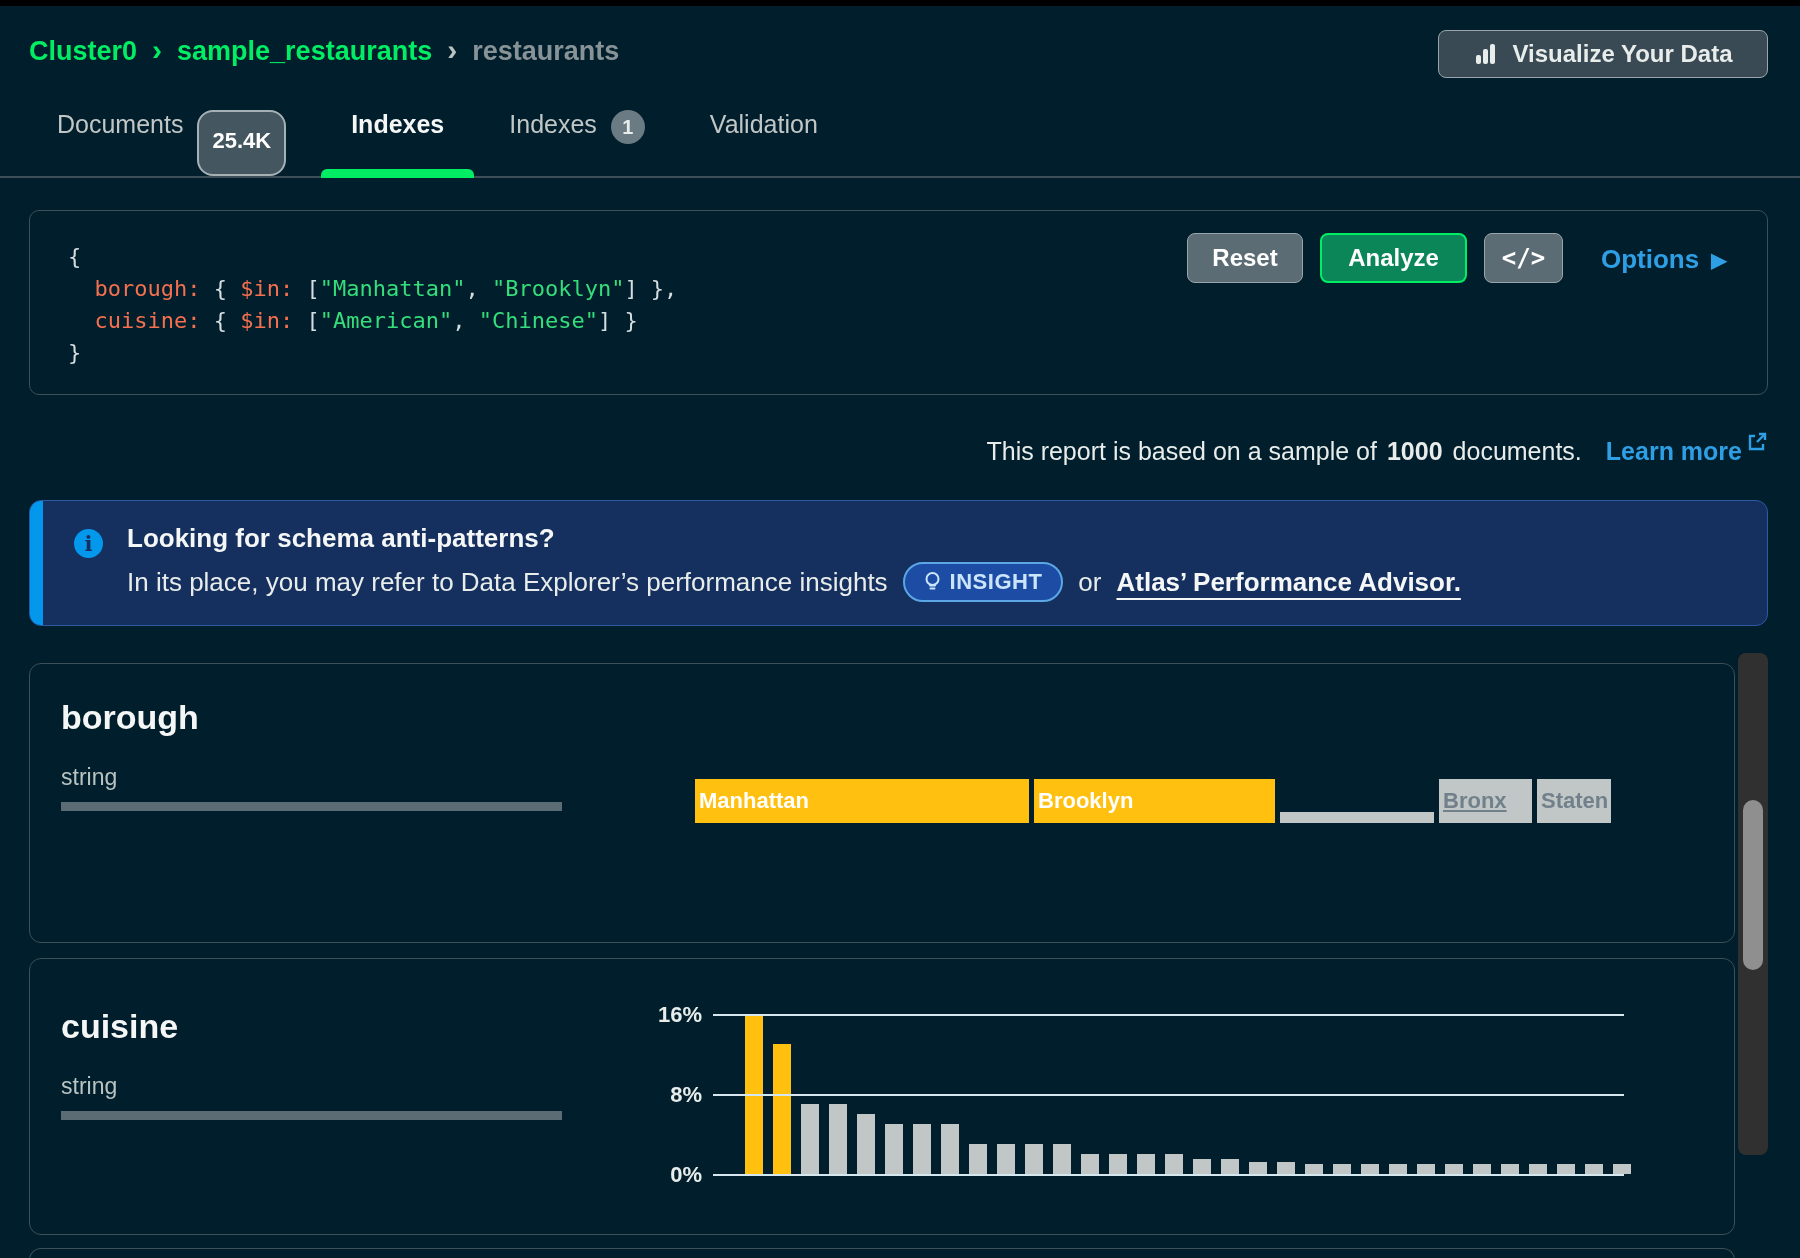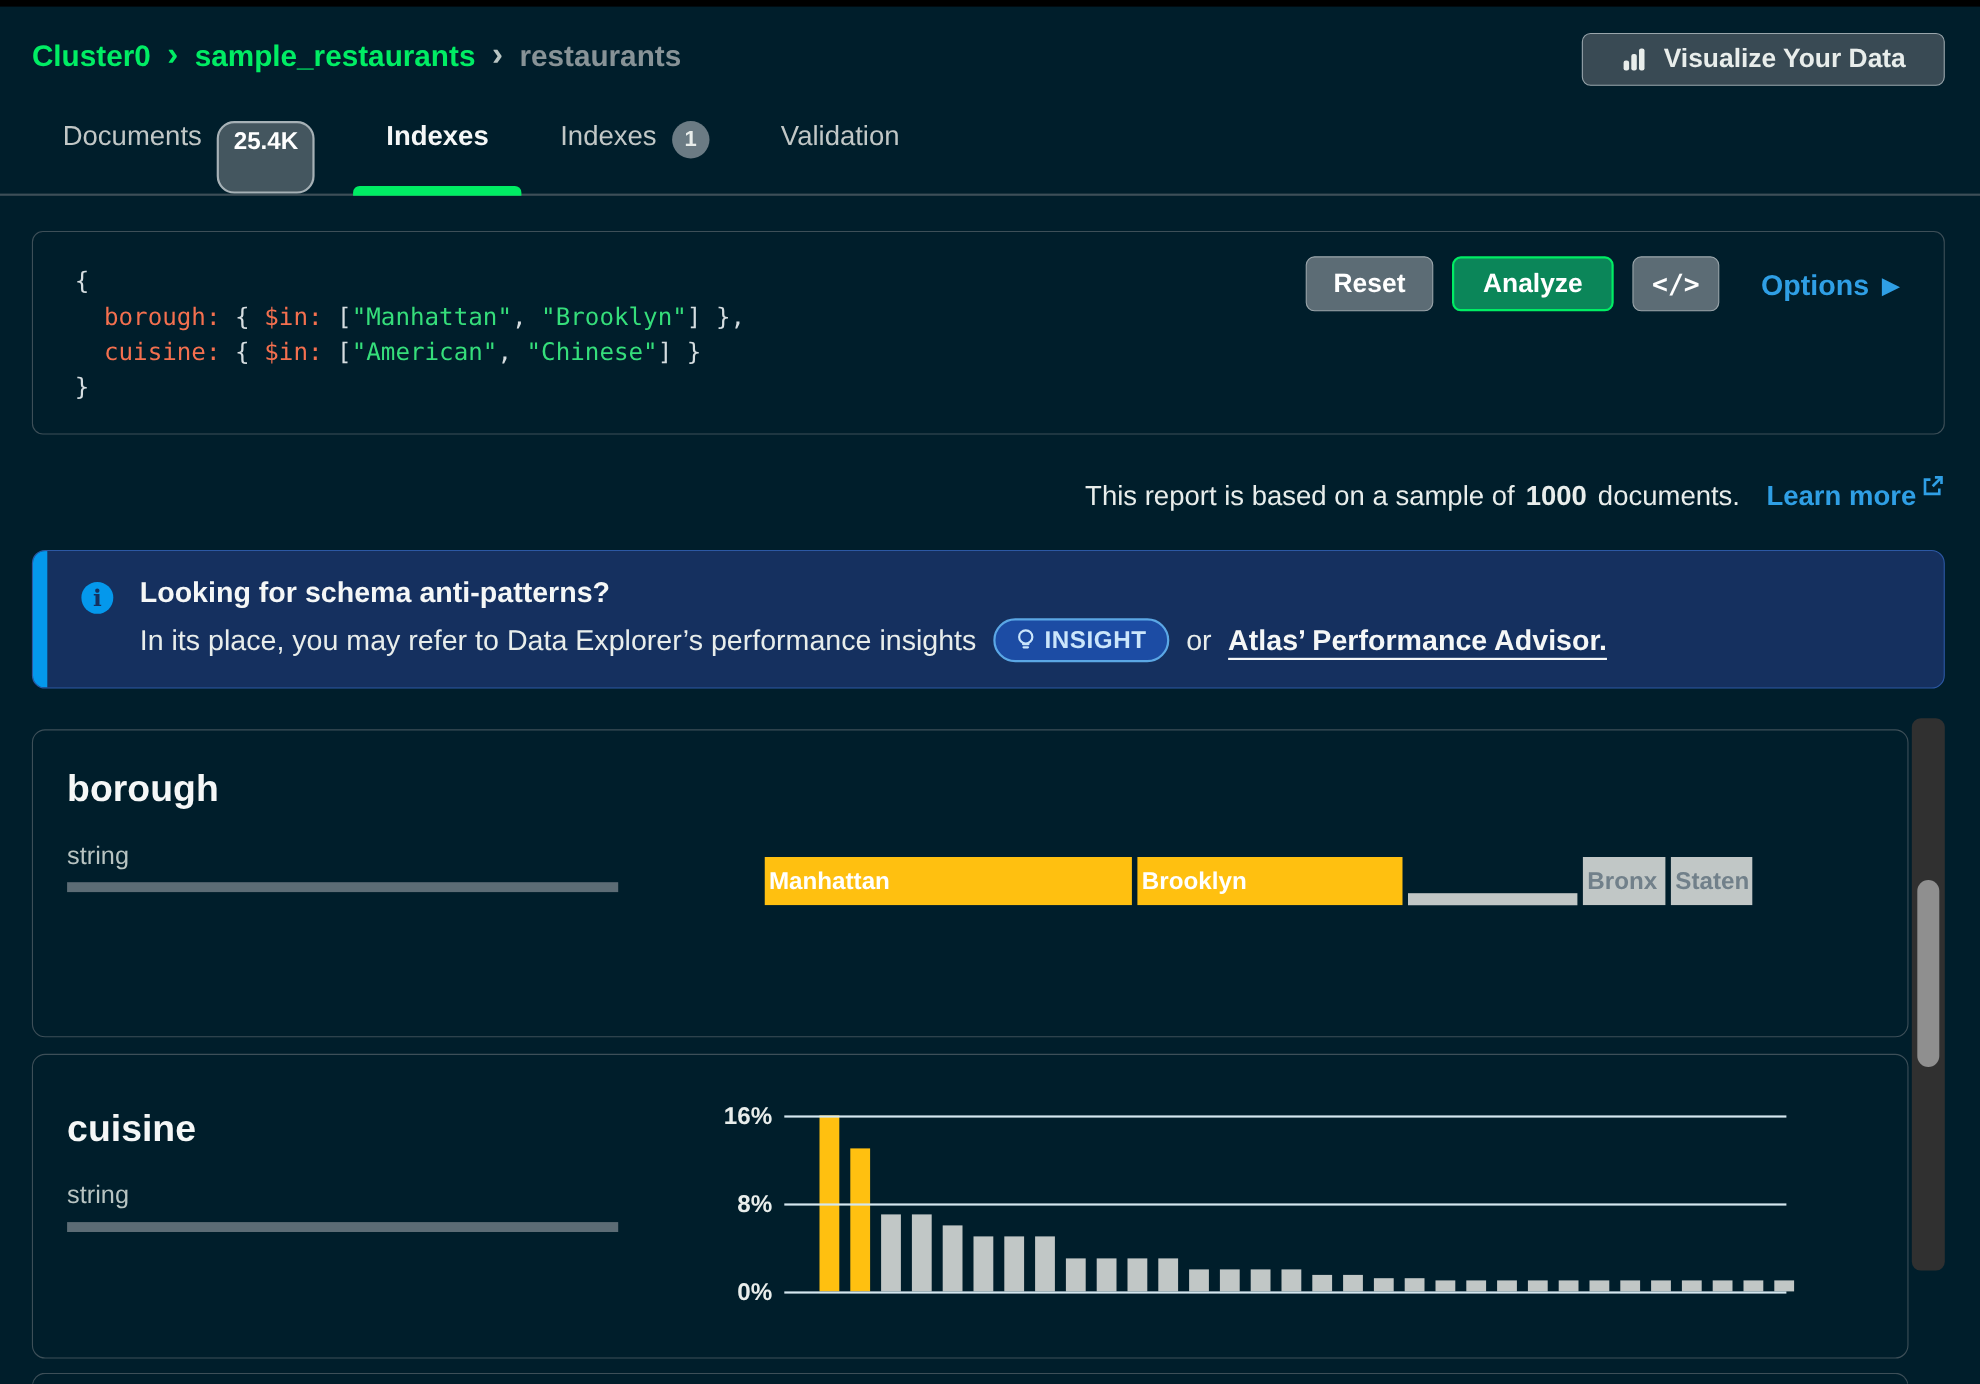--- a/index.html
+++ b/index.html
@@ -30,21 +30,21 @@
 
   
   .tab-bar { position:absolute; left:0; top:110px; width:100%; height:68px;
     border-bottom:2px solid #3D4F58; display:flex; align-items:center; padding-left:57px; gap:65px; }
   .tab { position:relative; display:flex; gap:14px; height:100%;
     font-size:25px; color:#C1C7C6; cursor:pointer; }
   .tab.active { color:#F5F7F7; font-weight:700; }
   .tab.active::after { content:""; position:absolute; left:-30px; right:-30px; bottom:-2px;
     height:9px; background:#00ED64; border-radius:6px 6px 0 0; }
   .badge.pill { border:2px solid #A6B1B6; background:#44565F; border-radius:16px;
-    padding:3px 13px; font-size:22px; font-weight:700; color:#FFFFFF; }
+    padding:16px 13px; font-size:22px; font-weight:700; color:#FFFFFF; }
   .badge.circle { width:34px; height:34px; border-radius:50%; background:#6B7B84;
     color:#E8EDEB; font-size:20px; font-weight:700; display:flex; align-items:center; justify-content:center; }
 
   
   .query-card { position:absolute; left:29px; top:210px; width:1739px; height:185px;
     border:1px solid #3D4F58; border-radius:10px; }
   .query-code { position:absolute; left:38px; top:30px;
     font-family:"DejaVu Sans Mono", monospace; font-size:22px; line-height:32px; white-space:pre; cursor:text; }
   .tok-p { color:#D5DDE0; }
   .tok-k { color:#F4704F; }
@@ -209,21 +209,21 @@
 </div>
 
 <div class="field-card card-borough">
   <div class="field-name">borough</div>
   <div class="field-type">string</div>
   <div class="type-bar"></div>
   <div class="value-bars">
       <div class="seg hl" style="width: 334px;">Manhattan</div>
       <div class="seg hl" style="width: 241px;">Brooklyn</div>
       <div class="seg" style="width: 154px; margin-top: 33px;">Queens</div>
-      <div class="seg" style="width: 75px;">Bronx</div>
+      <div class="seg" style="width: 93px; text-decoration: underline;">Bronx</div>
       <div class="seg" style="width: 74px;">Staten Island</div>
     </div>
 </div>
 
 <div class="field-card card-cuisine">
   <div class="field-name">cuisine</div>
   <div class="field-type">string</div>
   <div class="type-bar"></div>
   <div class="chart">
     <div class="hbars">

